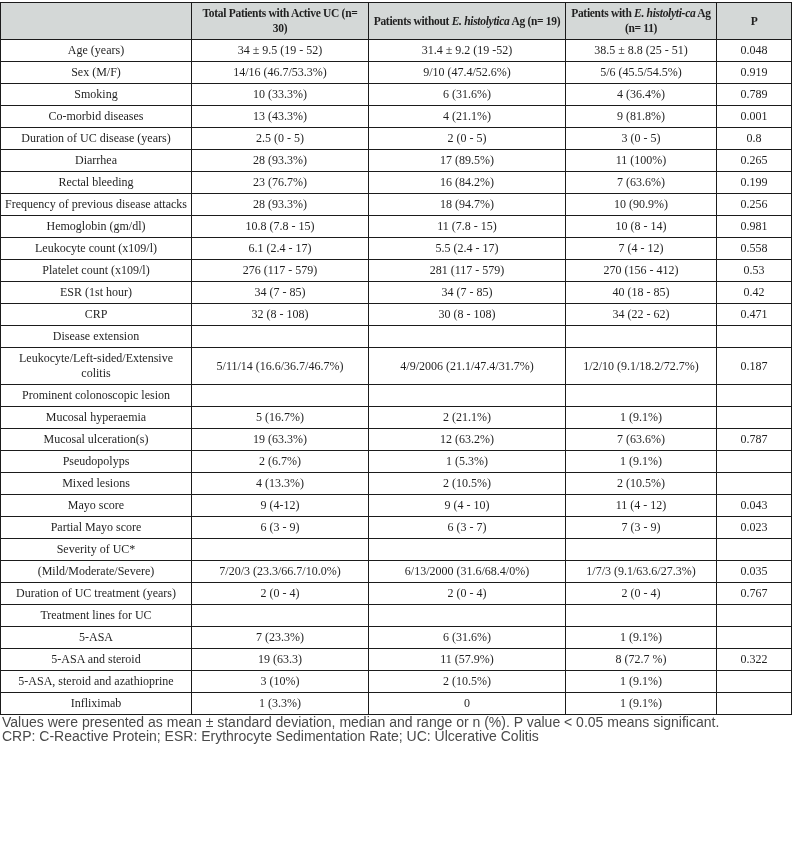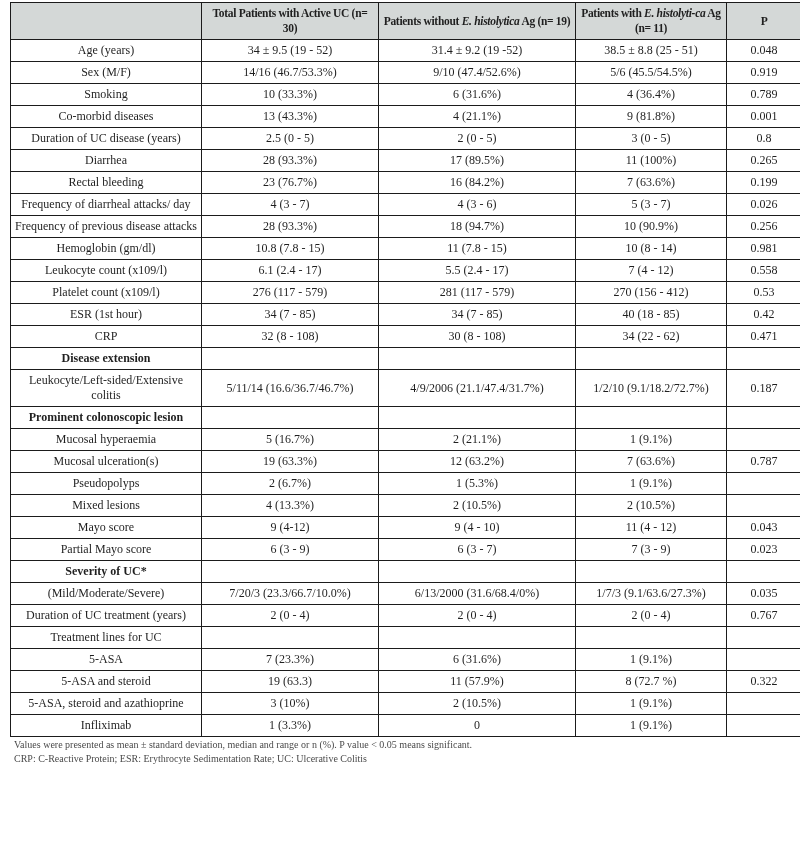--- a/index.html
+++ b/index.html
@@ -2,21 +2,21 @@
 <html><head>
 <meta charset="utf-8">
 <style>
   * { box-sizing: border-box; }
   html, body {
     margin: 0; padding: 0;
     width: 800px; height: 860px;
     background: #ffffff;
     font-family: "Liberation Serif", serif;
   }
-  .table-wrap { margin: 2px 0 0 10px; }
+  .table-wrap { margin: 2px 0 0 0; }
   table {
     border-collapse: collapse;
     table-layout: fixed;
     width: 791px;
   }
   th, td {
     border: 1.5px solid #1b1b1b;
     text-align: center;
     vertical-align: middle;
     color: #1f1f1f;
@@ -30,25 +30,25 @@
     line-height: 15px;
     letter-spacing: -0.3px;
     height: 37px;
   }
   th em { font-style: italic; }
   td {
     font-size: 12px;
     line-height: 15px;
     height: 22px;
   }
-  td.bold { font-weight: bold; }
+  td.bold { font-weight: normal; }
   .footer {
-    margin: 1px 0 0 14px;
-    font-family: Liberation Serif, serif;
-    font-size: 10px;
+    margin: 1px 0 0 2px;
+    font-family: Liberation Sans, sans-serif;
+    font-size: 14px;
     line-height: 13.5px;
     color: #4a4a4a;
   }
 </style>
 </head>
 <body>
 
 <div class="table-wrap">
   <table>
     <colgroup>
@@ -111,27 +111,20 @@
           <td>0.265</td>
         </tr>
         <tr>
           <td>Rectal bleeding</td>
           <td>23 (76.7%)</td>
           <td>16 (84.2%)</td>
           <td>7 (63.6%)</td>
           <td>0.199</td>
         </tr>
         <tr>
-          <td>Frequency of diarrheal attacks/ day</td>
-          <td>4 (3 - 7)</td>
-          <td>4 (3 - 6)</td>
-          <td>5 (3 - 7)</td>
-          <td>0.026</td>
-        </tr>
-        <tr>
           <td>Frequency of previous disease attacks</td>
           <td>28 (93.3%)</td>
           <td>18 (94.7%)</td>
           <td>10 (90.9%)</td>
           <td>0.256</td>
         </tr>
         <tr>
           <td>Hemoglobin (gm/dl)</td>
           <td>10.8 (7.8 - 15)</td>
           <td>11 (7.8 - 15)</td>

